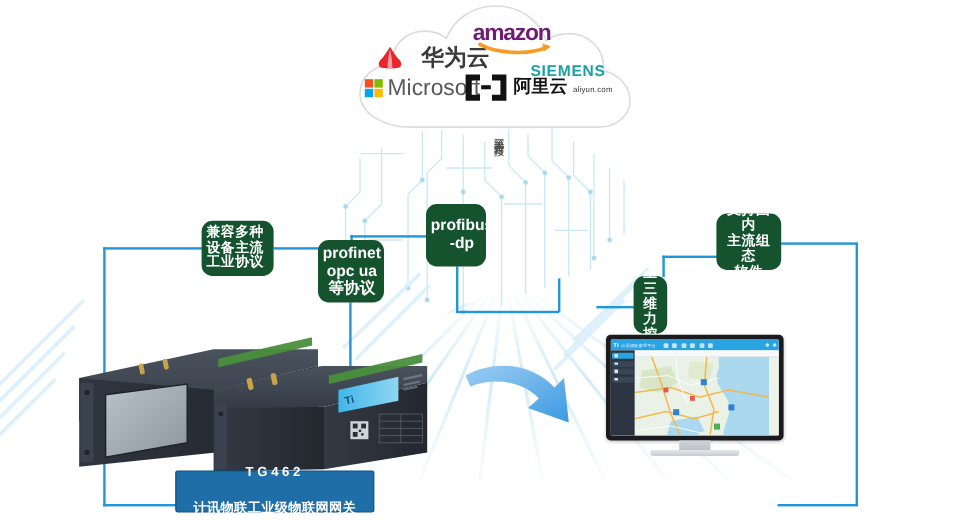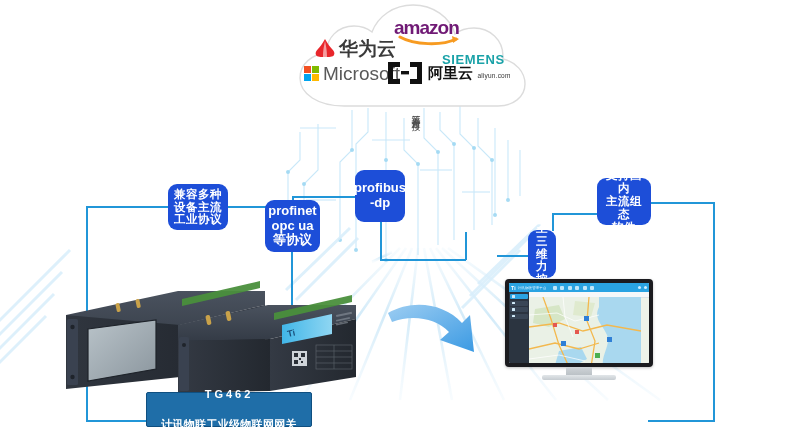--- a/index.html
+++ b/index.html
@@ -12,21 +12,21 @@
 
   
   .bg-layer{position:absolute;inset:0;pointer-events:none;}
 
   
   .cloud-wrap{position:absolute;left:282px;top:2px;width:250px;height:112px;}
   .cloud-wrap svg{display:block;}
   .logo{position:absolute;}
 
   
-  .lg-huawei{left:32px;top:36px;display:flex;align-items:center;gap:3px;}
+  .lg-huawei{left:32px;top:36px;display:flex;align-items:center;gap:15px;}
   .hw-text{font-size:19px;font-weight:bold;color:#3a3a3a;letter-spacing:0px;line-height:1;}
   
   .lg-amazon{left:112px;top:16px;}
   .am-text{font-size:19px;font-weight:bold;color:#701a75;letter-spacing:-1px;line-height:1;}
   
   .lg-siemens{left:160px;top:48px;}
   .sm-text{font-size:13px;font-weight:bold;color:#1aa2a8;letter-spacing:.6px;line-height:1;}
   
   .lg-ms{left:22px;top:62px;display:flex;align-items:center;gap:4px;}
   .ms-text{font-size:19px;color:#595959;line-height:1;}
@@ -42,22 +42,22 @@
   
   .vcaption{
     position:absolute;left:404px;top:108px;width:16px;
     writing-mode:vertical-rl;
     font-size:9px;color:#4a4a4a;letter-spacing:1px;line-height:1.1;
     white-space:nowrap;
   }
 
   
   .pbox{
-    position:absolute;background:#1d4ed8;color:#fff;border-radius:9px;
-    display:flex;align-items:center;justify-content:center;
+    position:absolute;background:#14532d;color:#fff;border-radius:9px;
+    display:flex;align-items:center;justify-content:flex-start;
     text-align:center;font-weight:bold;line-height:1.12;
     box-sizing:border-box;padding:3px 4px;
   }
   .pbox span{display:block;white-space:pre-line;}
   .pbox.cn{font-size:11.5px;letter-spacing:.5px;}
   .pbox.en{font-size:13px;letter-spacing:0;font-weight:bold;}
 
   .b-compat{left:168px;top:184px;width:60px;height:46px;}
   .b-profinet{left:265px;top:200px;width:55px;height:52px;}
   .b-profibus{left:355px;top:170px;width:50px;height:52px;}

